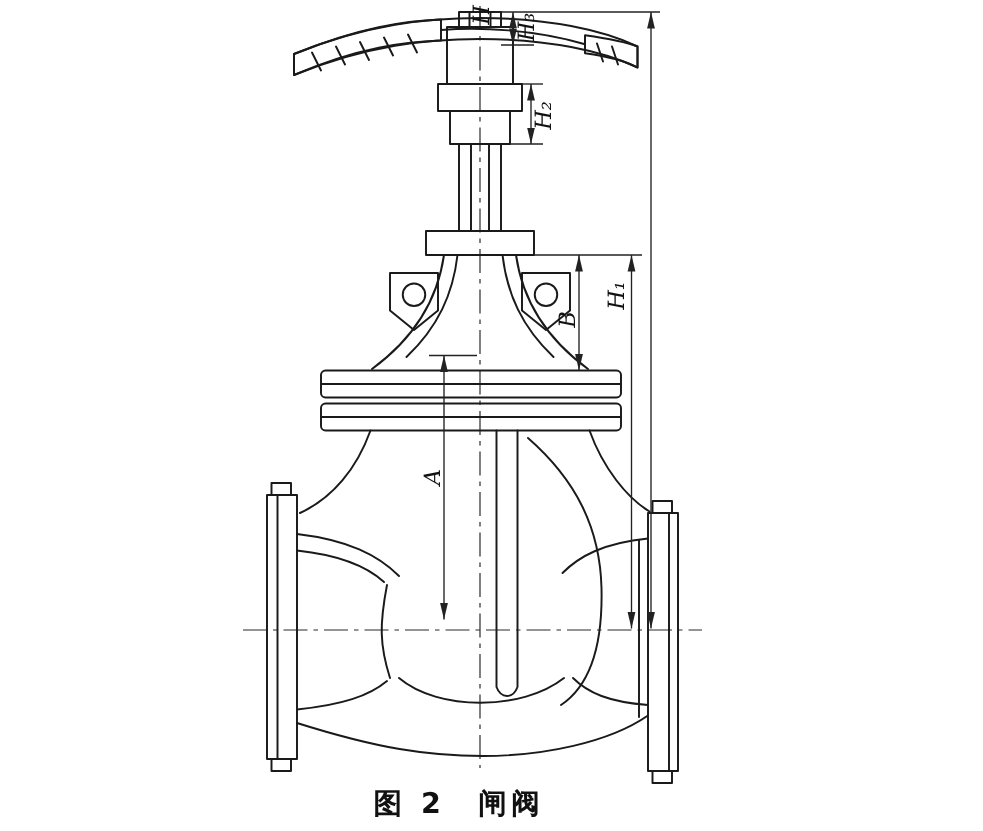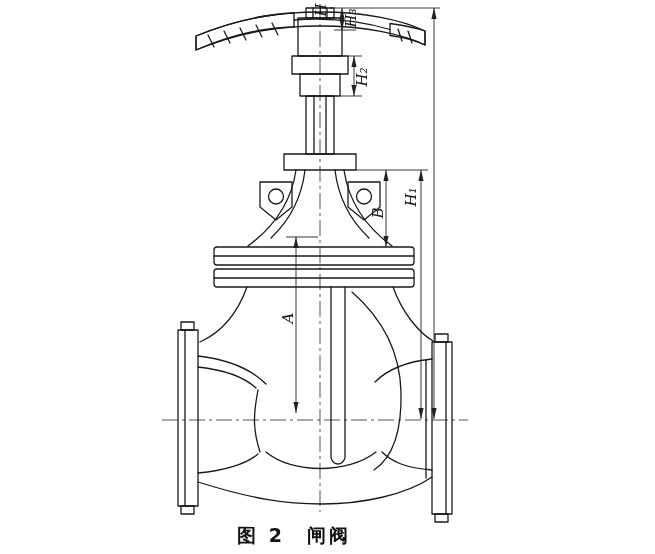--- a/index.html
+++ b/index.html
@@ -17,21 +17,21 @@
   .rim  { fill:#ffffff; }
   .dark { fill:#101010; stroke:#101010; stroke-width:1; }
   .wsl  { stroke:#ffffff; stroke-width:2.2; fill:none; }
   
   .cl line { stroke:#2a2a2a; stroke-width:0.8; stroke-dasharray:16 4 3 4; fill:none; }
   
   .dim line, .dim path { fill:none; stroke:#222222; stroke-width:0.9; }
   .lbl text { font-style:italic; font-size:15px; fill:#111;
               font-family:"DejaVu Serif","DejaVu Sans",serif; text-anchor:middle; }
   .caption {
-    position:absolute; top:523px; left:4px; width:580px; text-align:center;
+    position:absolute; top:523px; left:16px; width:580px; text-align:center;
     font-weight:bold; font-size:19px; color:#111; letter-spacing:3px;
     font-family:"DejaVu Sans","Liberation Sans",sans-serif;
   }
 </style>
 </head>
 <body>
 
 <div class="page">
   <svg width="655" height="554" viewBox="0 0 655 554">
     <defs>

